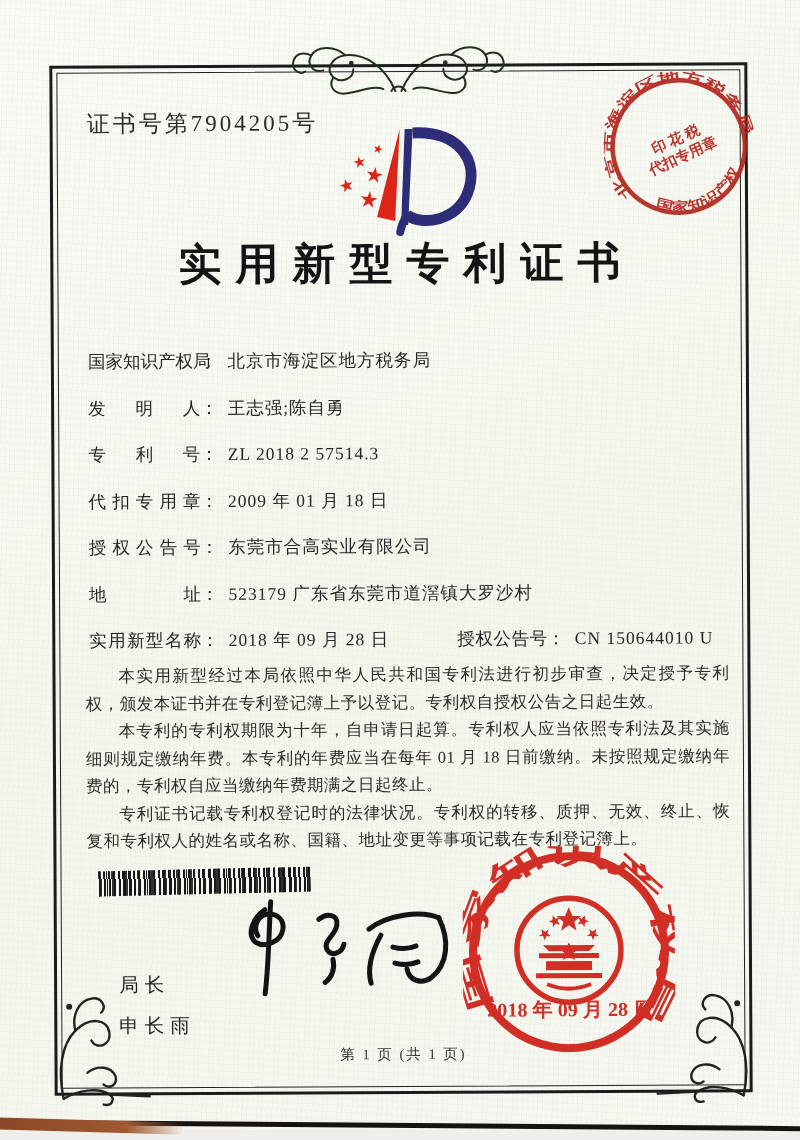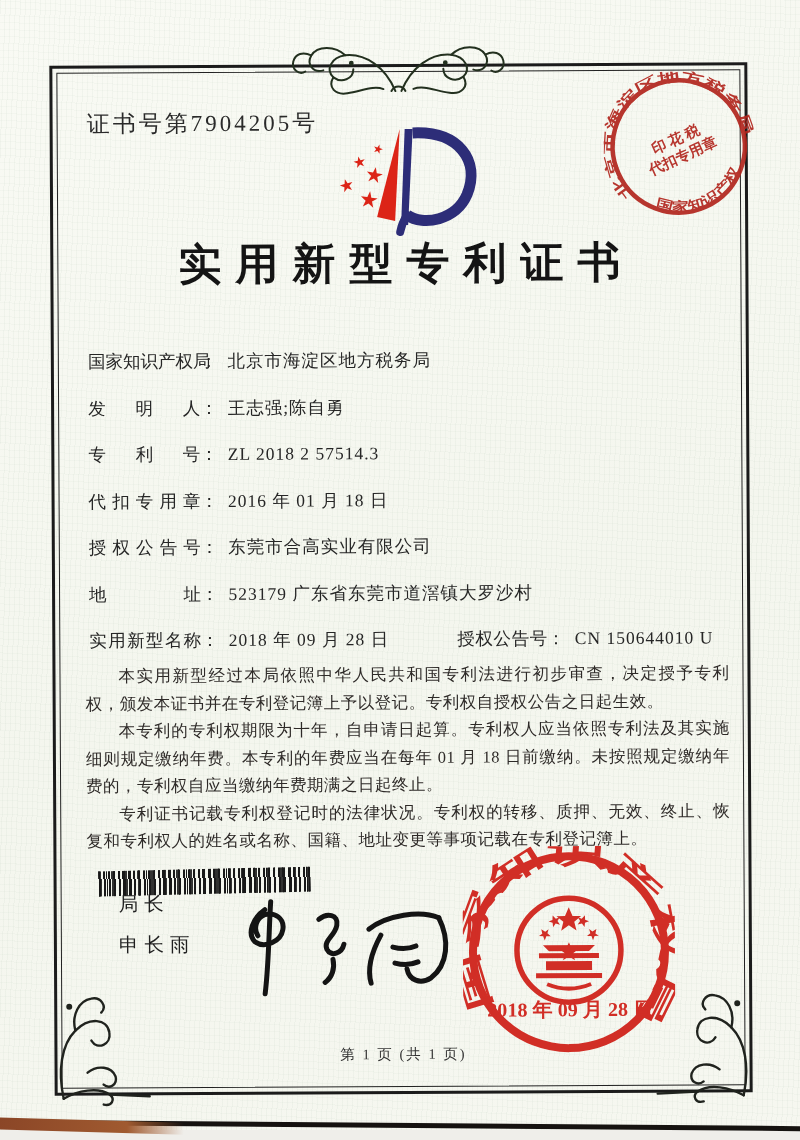--- a/index.html
+++ b/index.html
@@ -80,21 +80,21 @@
 
   .barcode {
     position:absolute; left:42px; top:801px; width:212px; height:25px;
     transform:rotate(-1deg);
     background:
       repeating-linear-gradient(90deg,#181818 0 2px,transparent 2px 5px),
       repeating-linear-gradient(90deg,#181818 0 1px,transparent 1px 8px),
       repeating-linear-gradient(90deg,rgba(15,15,15,.85) 0 3px,transparent 3px 13px);
   }
 
-  .signer { position:absolute; left:62px; top:822px; font-size:19.5px; color:#1f1f1f; letter-spacing:6px; }
+  .signer { position:absolute; left:62px; top:903px; font-size:19.5px; color:#1f1f1f; letter-spacing:6px; }
   .signer div { margin-bottom:14px; }
   .signature { position:absolute; left:162px; top:822px; width:250px; height:120px; }
 
   .office-seal { position:absolute; left:406px; top:780px; width:212px; height:212px; opacity:.95; }
 
   .page-footer {
     position:absolute; left:0; right:0; top:978px; text-align:center;
     font-size:14.5px; letter-spacing:2px; color:#333;
   }
 </style>
@@ -195,21 +195,21 @@
       <div class="field-row">
         <span class="field-label">国家知识产权局</span><span class="field-colon">：</span><span class="field-value">北京市海淀区地方税务局</span>
       </div>
       <div class="field-row">
         <span class="field-label">发明人</span><span class="field-colon">：</span><span class="field-value">王志强;陈自勇</span>
       </div>
       <div class="field-row">
         <span class="field-label">专利号</span><span class="field-colon">：</span><span class="field-value">ZL 2018 2 57514.3</span>
       </div>
       <div class="field-row">
-        <span class="field-label">代扣专用章</span><span class="field-colon">：</span><span class="field-value">2016 年 01 月 18 日</span>
+        <span class="field-label">代扣专用章</span><span class="field-colon">：</span><span class="field-value">2009 年 01 月 18 日</span>
       </div>
       <div class="field-row">
         <span class="field-label">授权公告号</span><span class="field-colon">：</span><span class="field-value">东莞市合高实业有限公司</span>
       </div>
       <div class="field-row">
         <span class="field-label">地址</span><span class="field-colon">：</span><span class="field-value">523179 广东省东莞市道滘镇大罗沙村</span>
       </div>
       <div class="field-row">
         <span class="field-label">实用新型名称</span><span class="field-colon">：</span><span class="field-value">2018 年 09 月 28 日</span>
         <span class="field-second">

